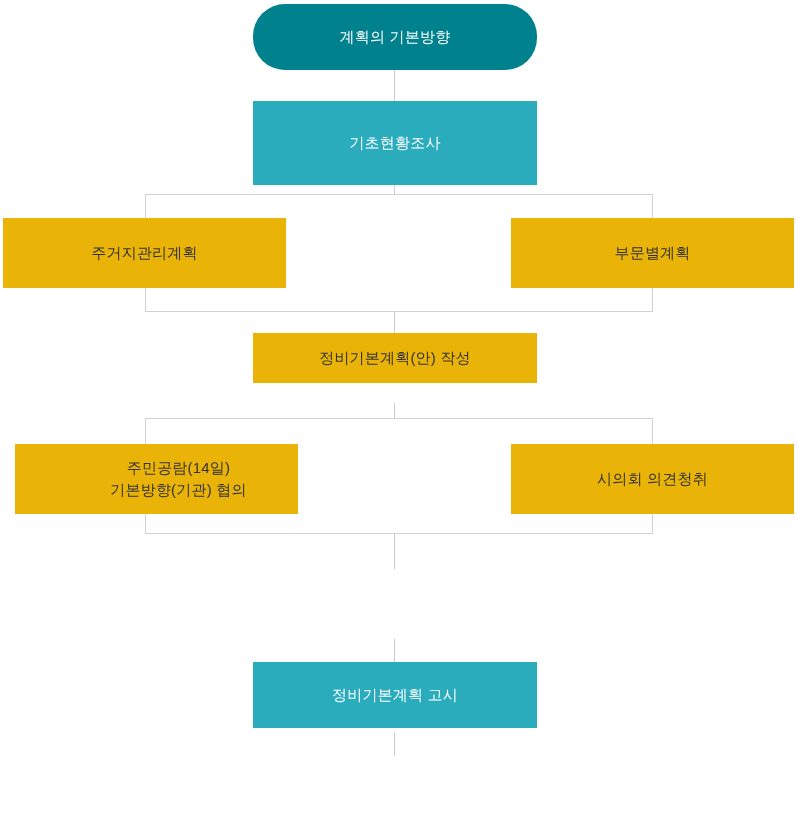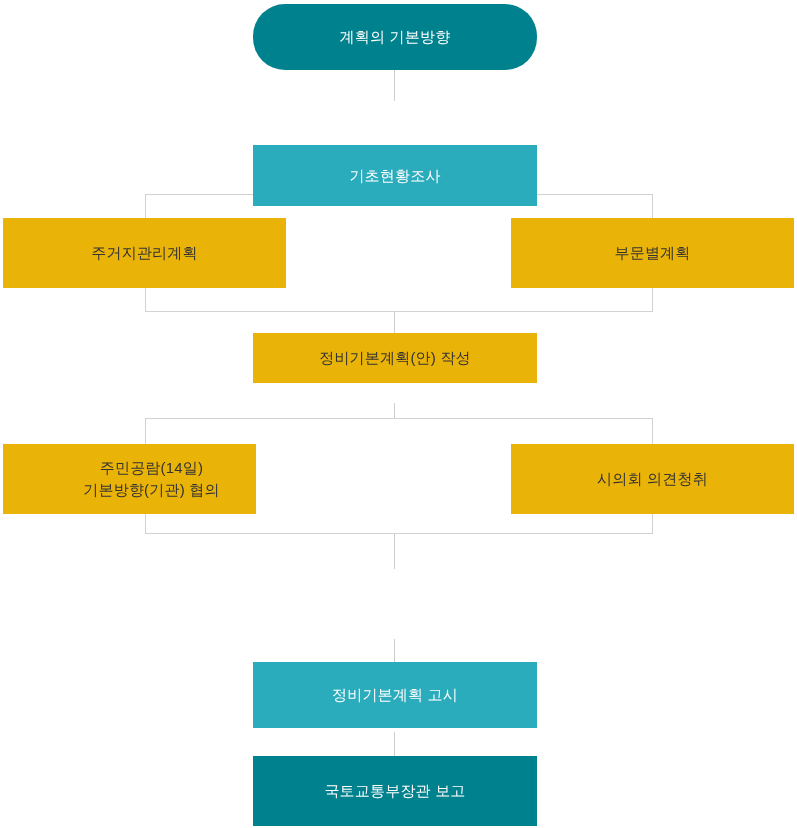--- a/index.html
+++ b/index.html
@@ -42,33 +42,33 @@
     left: 394px;
     width: 1px;
     background: #cccccc;
   }
 
   
   .col-center { left: 253px; width: 284px; }
 
   #node-1 { top: 4px;   height: 66px; border-radius: 32px; }
   #vline-a { top: 70px;  height: 31px; }
-  #node-2 { top: 101px; height: 61px; margin-top: 44px; }
+  #node-2 { top: 101px; height: 84px; }
   #vline-b { top: 169px; height: 25px; }
 
   #bracket-1 { left: 145px; top: 194px; width: 508px; height: 118px; }
   #node-3a { left: 3px;   top: 218px; width: 283px; height: 70px; }
   #node-3b { left: 511px; top: 218px; width: 283px; height: 70px; }
   #vline-c { top: 312px; height: 21px; }
 
   #node-4 { top: 333px; height: 50px; }
   #vline-d { top: 403px; height: 15px; }
 
   #bracket-2 { left: 145px; top: 418px; width: 508px; height: 116px; }
-  #node-5a { left: 3px;   top: 444px; width: 253px; height: 70px; padding-left: 44px; }
+  #node-5a { left: 15px;   top: 444px; width: 283px; height: 70px; padding-left: 44px; }
   #node-5b { left: 511px; top: 444px; width: 283px; height: 70px; }
   #vline-e { top: 534px; height: 35px; }
 
   #node-6 { top: 569px; height: 70px; }
   #vline-f { top: 639px; height: 23px; }
   #node-7 { top: 662px; height: 66px; }
   #vline-g { top: 732px; height: 24px; }
   #node-8 { top: 756px; height: 70px; }
 </style>
 </head>
@@ -114,17 +114,14 @@
 
   <div class="node light" id="node-5b">
     <span>시의회 의견청취</span>
   </div>
 
 
   <div class="node teal col-center" id="node-7">
     <span>정비기본계획 고시</span>
   </div>
 
-  <div class="node dark col-center" id="node-8">
-    <span>국토교통부장관 보고</span>
-  </div>
 
 </div>
 
 </body></html>

